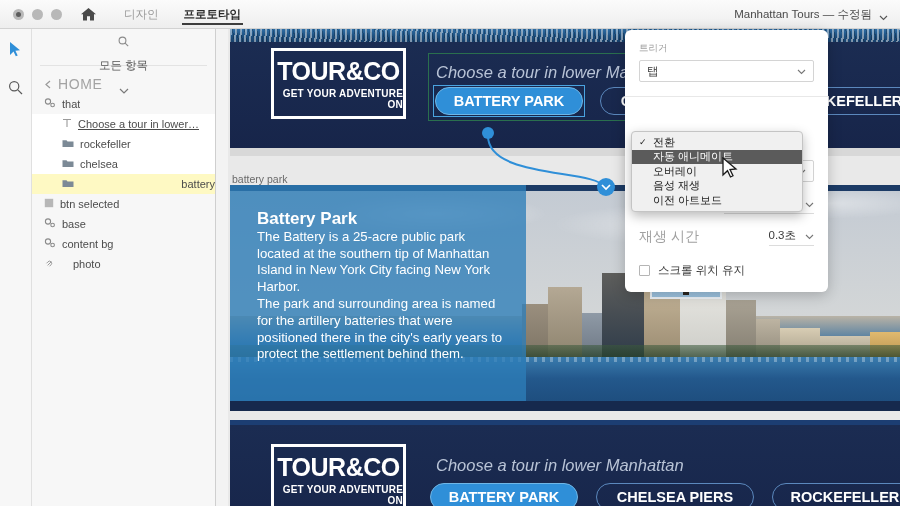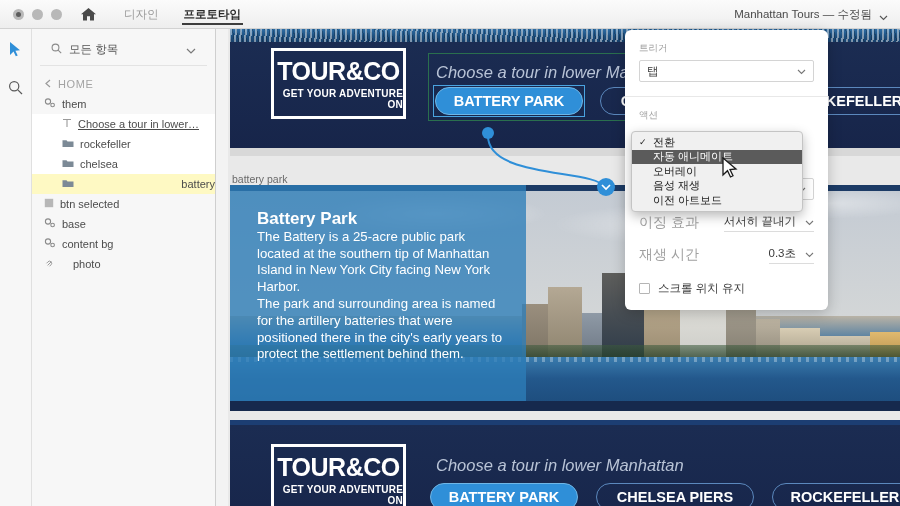--- a/index.html
+++ b/index.html
@@ -50,31 +50,31 @@
   }
   .rail-btn { width: 22px; height: 22px; display: flex; align-items: center; justify-content: center; }
 
   
   .sidebar {
     position: absolute; left: 32px; top: 29px; width: 184px; height: 477px;
     background: #f7f7f7; border-right: 1px solid #cfcfcf;
   }
   .search-row {
     height: 33px; display: flex; align-items: center; gap: 7px;
-    padding: 0 11px 0 11px; border-bottom: 1px solid #e3e3e3; margin: 4px 8px 0 8px;
+    padding: 0 11px 0 11px; border-bottom: 1px solid #e3e3e3; margin: 4px 8px 0 8px; flex-direction: column;
   }
   .search-txt { font-size: 11.5px; color: #555; flex: 1; }
   .layers { padding-top: 8px; }
   .layer {
     height: 20px; display: flex; align-items: center; font-size: 11px; color: #4c4c4c;
     padding-left: 12px; gap: 6px;
   }
   .layer.sel { background: #fef9c3; justify-content: space-between; }
   .layer.white { background: #ffffff; }
-  .layer.group-hdr { color: #a3a3a3; font-size: 11px; letter-spacing: .6px; }
+  .layer.group-hdr { color: #a3a3a3; font-size: 14px; letter-spacing: .6px; }
   .layer .ind { display: inline-block; }
   .lbl { white-space: nowrap; overflow: hidden; text-overflow: ellipsis; }
 
   
   .canvas {
     position: absolute; left: 228px; top: 29px; width: 684px; height: 477px;
     background: #e9e9e9; overflow: hidden;
   }
 
   
@@ -288,21 +288,21 @@
           <span class="ind"><svg width="8" height="9" viewBox="0 0 8 9">
               <path d="M6 1L2 4.5 6 8" stroke="#9a9a9a" stroke-width="1.2" fill="none"></path>
             </svg></span>
           <span class="lbl">HOME</span>
         </div>
         <div class="layer" style="padding-left: 12px;">
           <span class="ind"><svg width="12" height="10" viewBox="0 0 12 10">
               <circle cx="4" cy="3.5" r="2.6" stroke="#8b8b8b" stroke-width="1.1" fill="none"></circle>
               <circle cx="8.6" cy="7" r="1.8" stroke="#8b8b8b" stroke-width="1.1" fill="none"></circle>
             </svg></span>
-          <span class="lbl">them</span>
+          <span class="lbl">that</span>
         </div>
         <div class="layer white" style="padding-left: 30px; text-decoration: underline;">
           <span class="ind"><svg width="10" height="10" viewBox="0 0 10 10">
               <path d="M1 1.5h8M5 1.5V9" stroke="#9a9a9a" stroke-width="1.1" fill="none"></path>
             </svg></span>
           <span class="lbl">Choose a tour in lower…</span>
         </div>
         <div class="layer white" style="padding-left: 30px;">
           <span class="ind"><svg width="12" height="10" viewBox="0 0 12 10">
               <path d="M0.5 2.2h4l1 1.3h6v5.5h-11z" fill="#7c8a96"></path>
@@ -436,21 +436,20 @@
       <div class="pselect">
         <span class="v">탭</span>
         <span>
           <svg width="9" height="6" viewBox="0 0 9 6">
               <path d="M1 1l3.5 3.5L8 1" stroke="#777" stroke-width="1.1" fill="none"></path>
             </svg>
         </span>
       </div>
     </div>
     <div class="psec">
-      <div class="plabel">액션</div>
       <div class="pselect" style="visibility:hidden">
         <span class="v">전환</span>
       </div>
       <div class="plabel" style="margin-top:11px">애니메이션</div>
       <div class="pselect">
         <span class="v">디졸브</span>
         <span>
           <svg width="9" height="6" viewBox="0 0 9 6">
               <path d="M1 1l3.5 3.5L8 1" stroke="#777" stroke-width="1.1" fill="none"></path>
             </svg>

